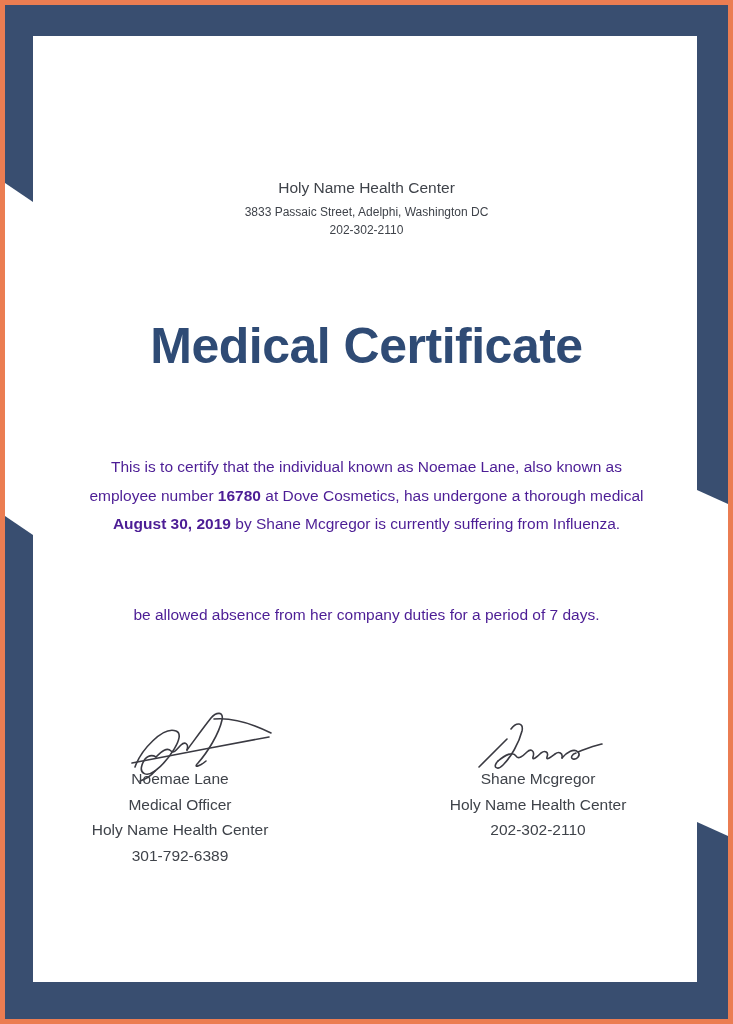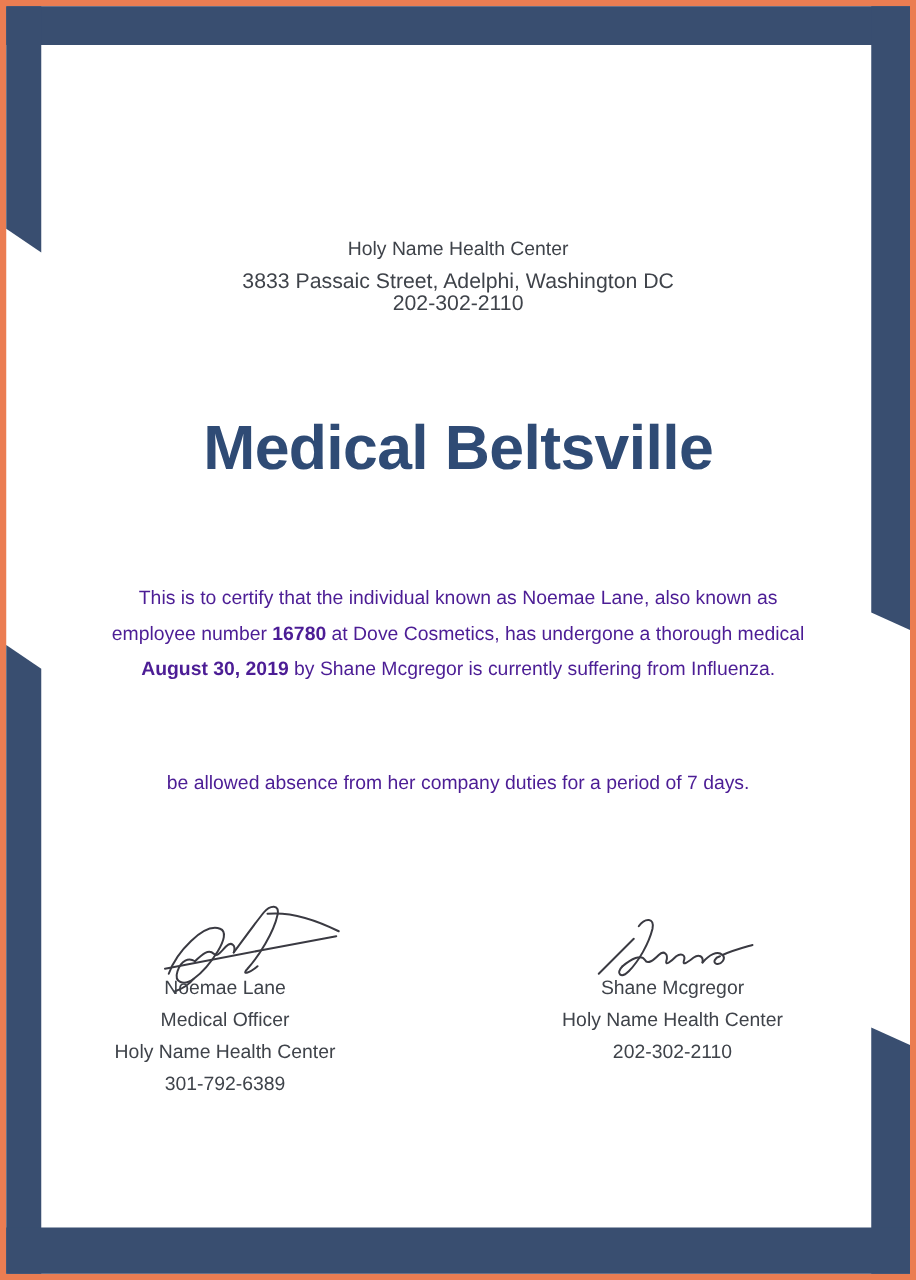--- a/index.html
+++ b/index.html
@@ -9,25 +9,25 @@
     background:#EB7D52;
     overflow:hidden;
     font-family:"Liberation Sans","DejaVu Sans",sans-serif;
     margin:0 auto;
   }
   .paper{
     position:absolute;left:5px;top:5px;right:5px;bottom:5px;
     background:#ffffff;
   }
   .frame-svg{position:absolute;left:0;top:0;width:733px;height:1024px;display:block;}
-  .content{position:absolute;left:0;top:16px;width:733px;height:810px;}
+  .content{position:absolute;left:0;top:4px;width:733px;height:810px;}
 
   .header{position:absolute;top:173px;left:0;width:100%;text-align:center;color:#3F434A;}
   .header .org{font-size:15.5px;line-height:22px;margin-bottom:5px;}
-  .header .addr,.header .phone{font-size:17px;line-height:17.5px;}
+  .header .addr,.header .phone{font-size:12px;line-height:17.5px;}
 
   .title{
     position:absolute;top:316px;left:0;width:100%;
     text-align:center;
     font-size:50px;line-height:52px;font-weight:700;
     letter-spacing:-0.5px;
     color:#2F4B75;
   }
 
   .para{position:absolute;left:50%;transform:translateX(-50%);text-align:center;color:#4c1d95;}
@@ -64,21 +64,21 @@
   </svg>
 
   <div class="content">
 
     <div class="header">
       <div class="org">Holy Name Health Center</div>
       <div class="addr">3833 Passaic Street, Adelphi, Washington DC</div>
       <div class="phone">202-302-2110</div>
     </div>
 
-    <div class="title">Medical Beltsville</div>
+    <div class="title">Medical Certificate</div>
 
     <div class="para certify">
       <div class="line"><span>This is to certify that the individual known as Noemae Lane, also known as</span></div>
       <div class="line"><span>employee number </span><b>16780</b><span> at Dove Cosmetics, has undergone a thorough medical</span></div>
       <div class="line"><b>August 30, 2019</b><span> by Shane Mcgregor is currently suffering from Influenza.</span></div>
     </div>
 
     <div class="para advice">
       <div class="line">be allowed absence from her company duties for a period of 7 days.</div>
     </div>

